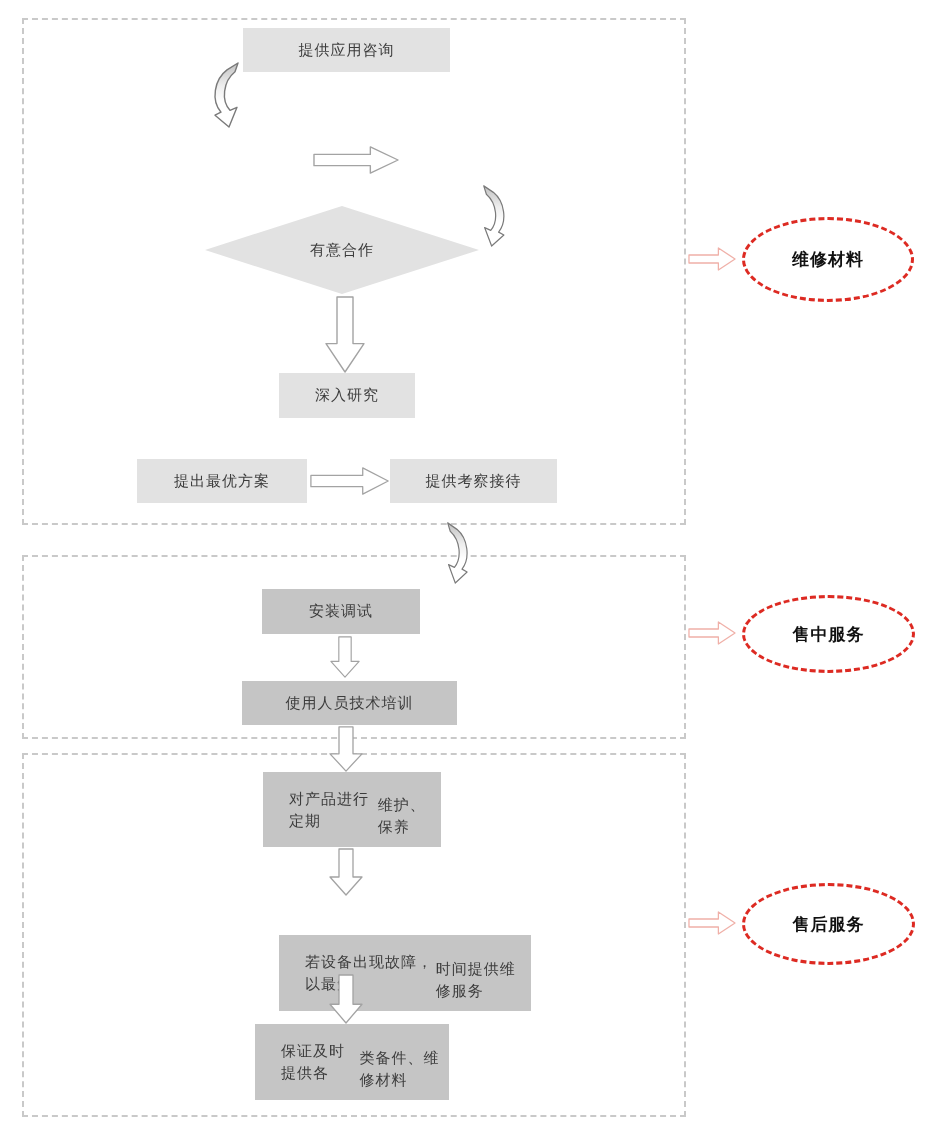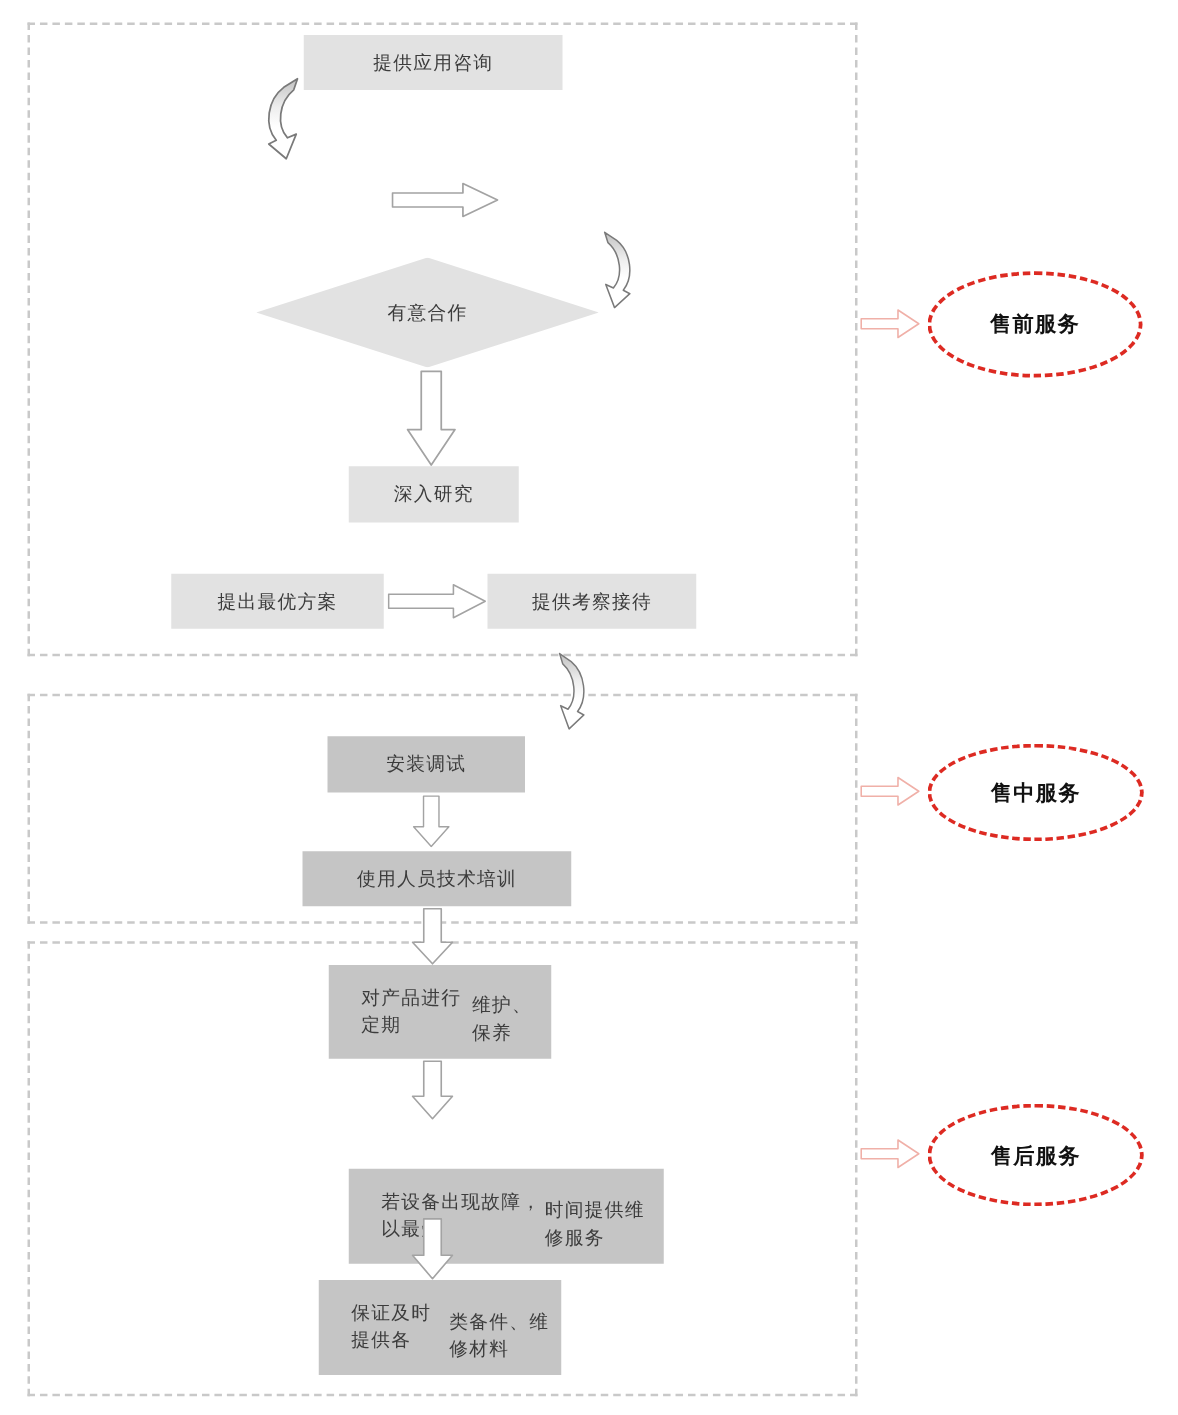--- a/index.html
+++ b/index.html
@@ -95,21 +95,21 @@
   </div>
 
   <div class="node light" style="left:390px;top:459px;width:167px;height:44px;">提供考察接待</div>
 
   <div class="arrow" style="left:688px;top:246px;width:49px;height:26px;">
     <svg viewBox="0 0 50 26" preserveAspectRatio="none">
       <polygon points="1,9 31,9 31,2 48,13 31,24 31,17 1,17" fill="#ffffff" stroke="#f0b0a8" stroke-width="1.3" stroke-linejoin="round"></polygon>
     </svg>
   </div>
 
-  <div class="badge" style="left:742px;top:217px;width:172px;height:85px;">售前服务</div>
+  <div class="badge" style="left:742px;top:217px;width:172px;height:85px;">维修材料</div>
 
   <div class="arrow mirror" style="left:446px;top:521px;width:27px;height:63px;">
     <svg viewBox="0 0 32 68" preserveAspectRatio="none">
       <path d="M30,2 L19,9 C6,19 3,40 13,52 L7,55 L21,67 L29,47 L22,50 C13,40 15,21 27,11 Z" fill="url(#curvG)" stroke="#7a7a7a" stroke-width="1.4" stroke-linejoin="round"></path>
     </svg>
   </div>
 
   <div class="node dark" style="left:262px;top:589px;width:158px;height:45px;">安装调试</div>
 
   <div class="arrow" style="left:330px;top:636px;width:30px;height:42px;">

